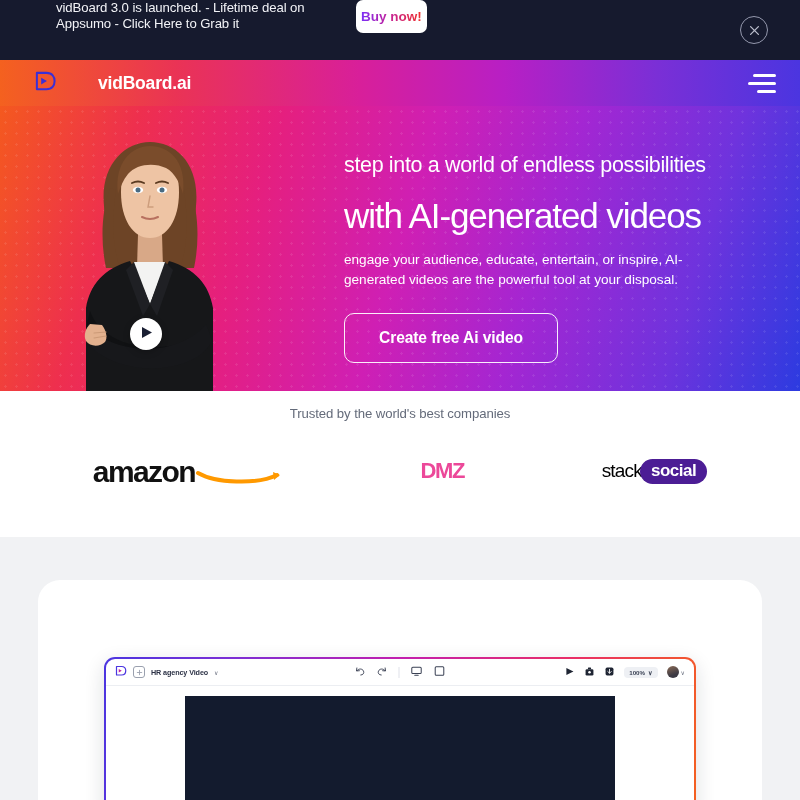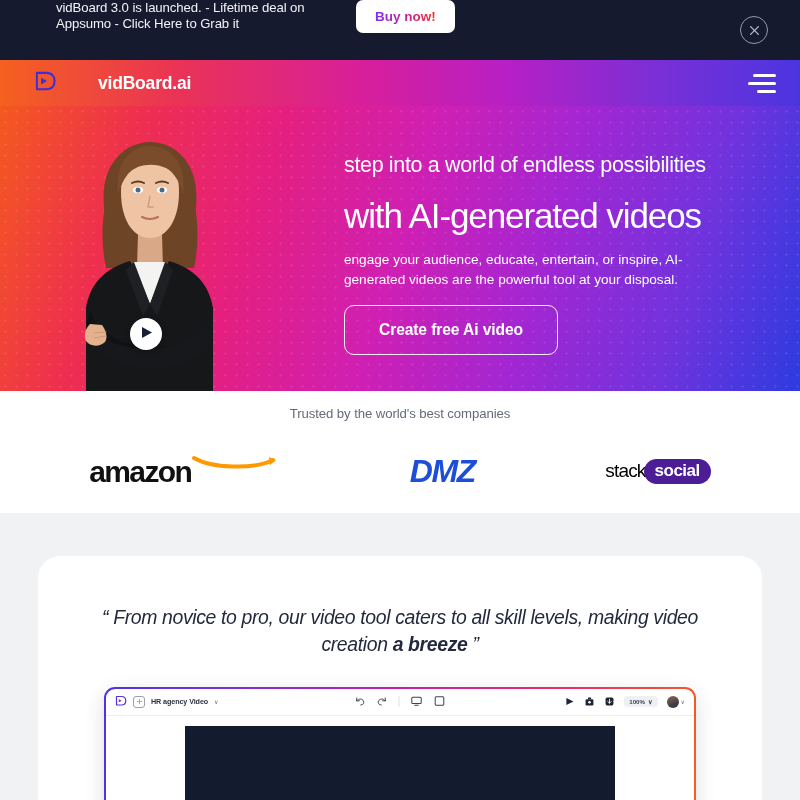--- a/index.html
+++ b/index.html
@@ -24,21 +24,21 @@
     font-size:13.2px;
     line-height:16px;
     max-width:275px;
     letter-spacing:-0.1px;
   }
   .buy-btn {
     margin-left:25px;
     background:#ffffff;
     border:none;
     border-radius:7px;
-    padding:9px 19px;
+    padding:9px 5px;
     font-size:13.5px;
     font-weight:bold;
     cursor:pointer;
     background-clip:padding-box;
   }
   .buy-btn span {
     background:linear-gradient(90deg,#7b2ff7 0%,#c3219b 45%,#f0322c 100%);
     -webkit-background-clip:text;
     background-clip:text;
     color:transparent;
@@ -137,68 +137,68 @@
   }
   .hero-desc {
     font-size:13.6px;
     line-height:1.42;
     margin-top:14px;
     max-width:348px;
     font-weight:400;
   }
   .hero-cta {
     display:inline-block;
-    margin-top:16px;
+    margin-top:24px;
     border:1.6px solid rgba(255,255,255,.92);
     border-radius:10px;
     padding:15px 34px;
     color:#fff;
     font-size:15.6px;
     font-weight:bold;
     background:transparent;
     cursor:pointer;
     font-family:inherit;
     letter-spacing:-0.1px;
   }
 
   
   .trusted {
     background:#ffffff;
-    height:122px;
+    height:146px;
     padding-top:15px;
     text-align:center;
   }
   .trusted-label {
     font-size:13.2px;
     color:#646b7a;
     letter-spacing:-0.1px;
   }
   .logo-row {
     display:flex;
     align-items:center;
     justify-content:space-around;
     padding:0 24px;
     margin-top:24px;
     height:52px;
   }
-  .logo { display:flex; align-items:flex-start; justify-content:center; }
+  .logo { display:flex; align-items:flex-end; justify-content:center; }
 
   
   .nv { display:flex; align-items:center; gap:7px; }
   .nv-mark { width:27px; height:27px; background:#76b900; border-radius:2px;
              display:flex; align-items:center; justify-content:center; }
   .nv-word { font-size:24px; font-weight:bold; color:#111; letter-spacing:-0.6px; font-family:"Liberation Sans",sans-serif; }
 
   
   .amz { position:relative; text-align:center; }
   .amz-word { font-size:30px; font-weight:bold; color:#111; letter-spacing:-1.6px; line-height:.9; }
   .amz-smile { display:block; margin:-3px auto 0; }
 
   
-  .dmz-word { font-size:32px; font-weight:bold; color:#1d4ed8; letter-spacing:-1.4px;font-style:italic; }
+  .dmz-word { font-size:22px; font-weight:bold; color:#ec4899; letter-spacing:-1.4px; }
 
   
   .ss { display:flex; align-items:center; }
   .ss-stack { font-size:19px; font-weight:normal; color:#000000; letter-spacing:-0.8px; }
   .ss-social {
     background:#4c1d95; color:#fff; font-size:17px; font-weight:bold;
     border-radius:13px; padding:2px 11px 3px; letter-spacing:-0.5px; margin-left:-2px;
   }
 
   
@@ -392,26 +392,20 @@
       <span class="ss-stack">stack</span>
       <span class="ss-social">social</span>
     </div>
 
   </div>
 </div>
 
 <div class="section-gap"></div>
 
 <div class="testimonial-card">
-  <div class="quote">
-    <span>“</span>
-    <span>From novice to pro, our video tool caters to all skill levels, making video</span>
-    <span>creation </span><b>a breeze</b>
-    <span>”</span>
-  </div>
 
   <div class="editor-wrap">
     <div class="editor">
 
       <div class="editor-bar">
         <div class="eb-left">
           <span>
             <svg width="12" height="12" viewBox="0 0 24 24">
               <path d="M3 3 L3 20 L13 20 C19 20 21.5 16 21.5 11.5 C21.5 7 19 3 13 3 Z" fill="none" stroke="#4b35e0" stroke-width="2.4" stroke-linejoin="round"></path>
               <path d="M7.5 8 L7.5 15 L13.5 11.5 Z" fill="#c3219b"></path>

